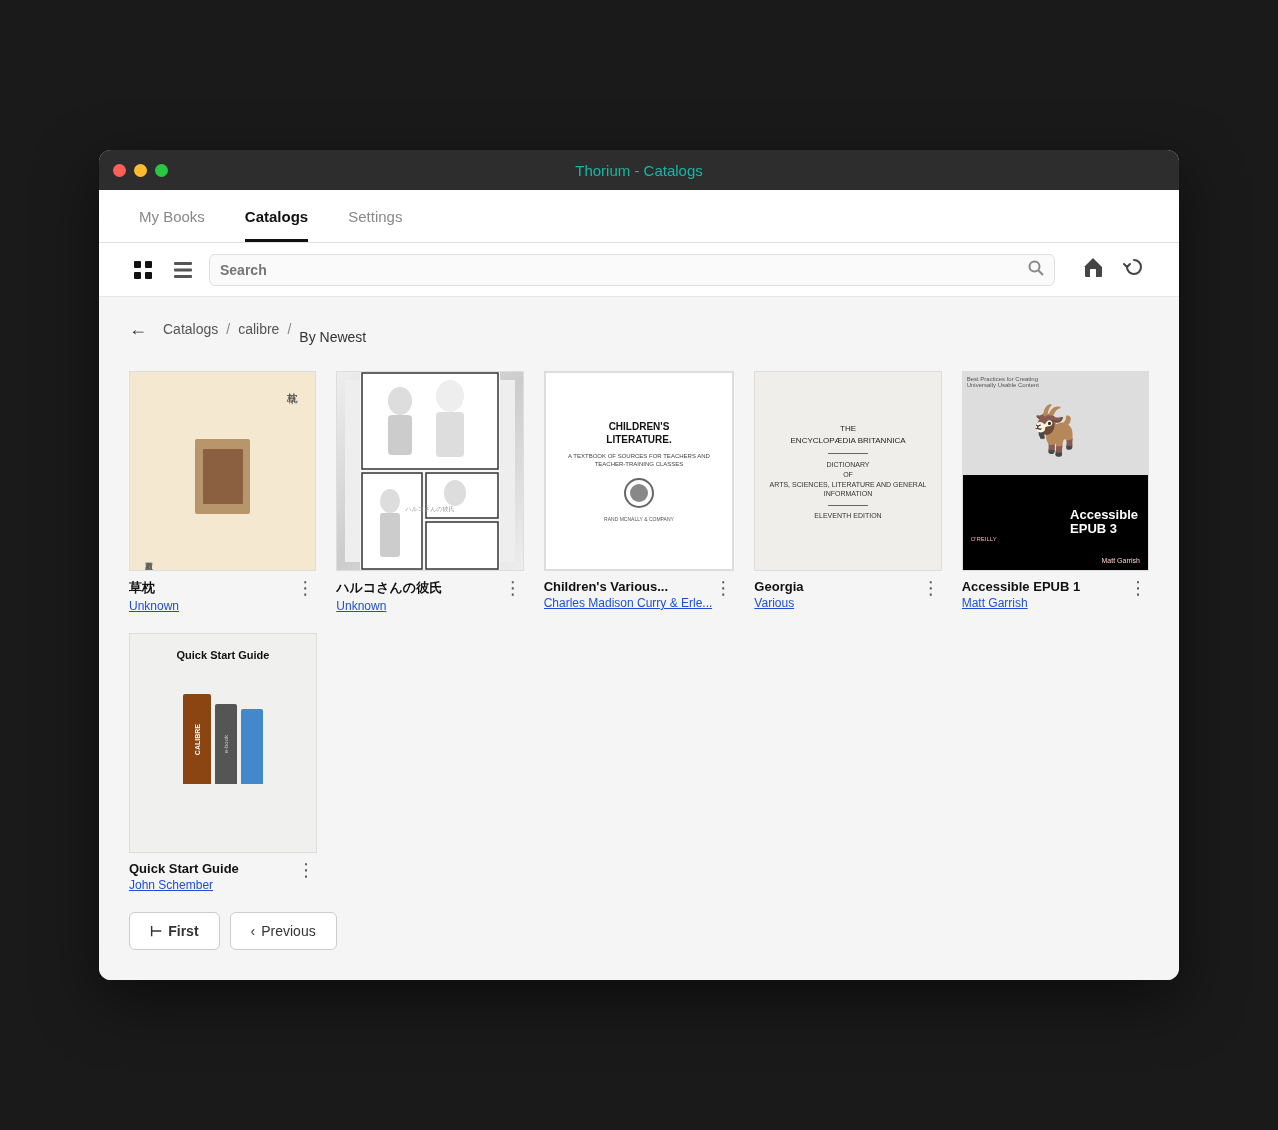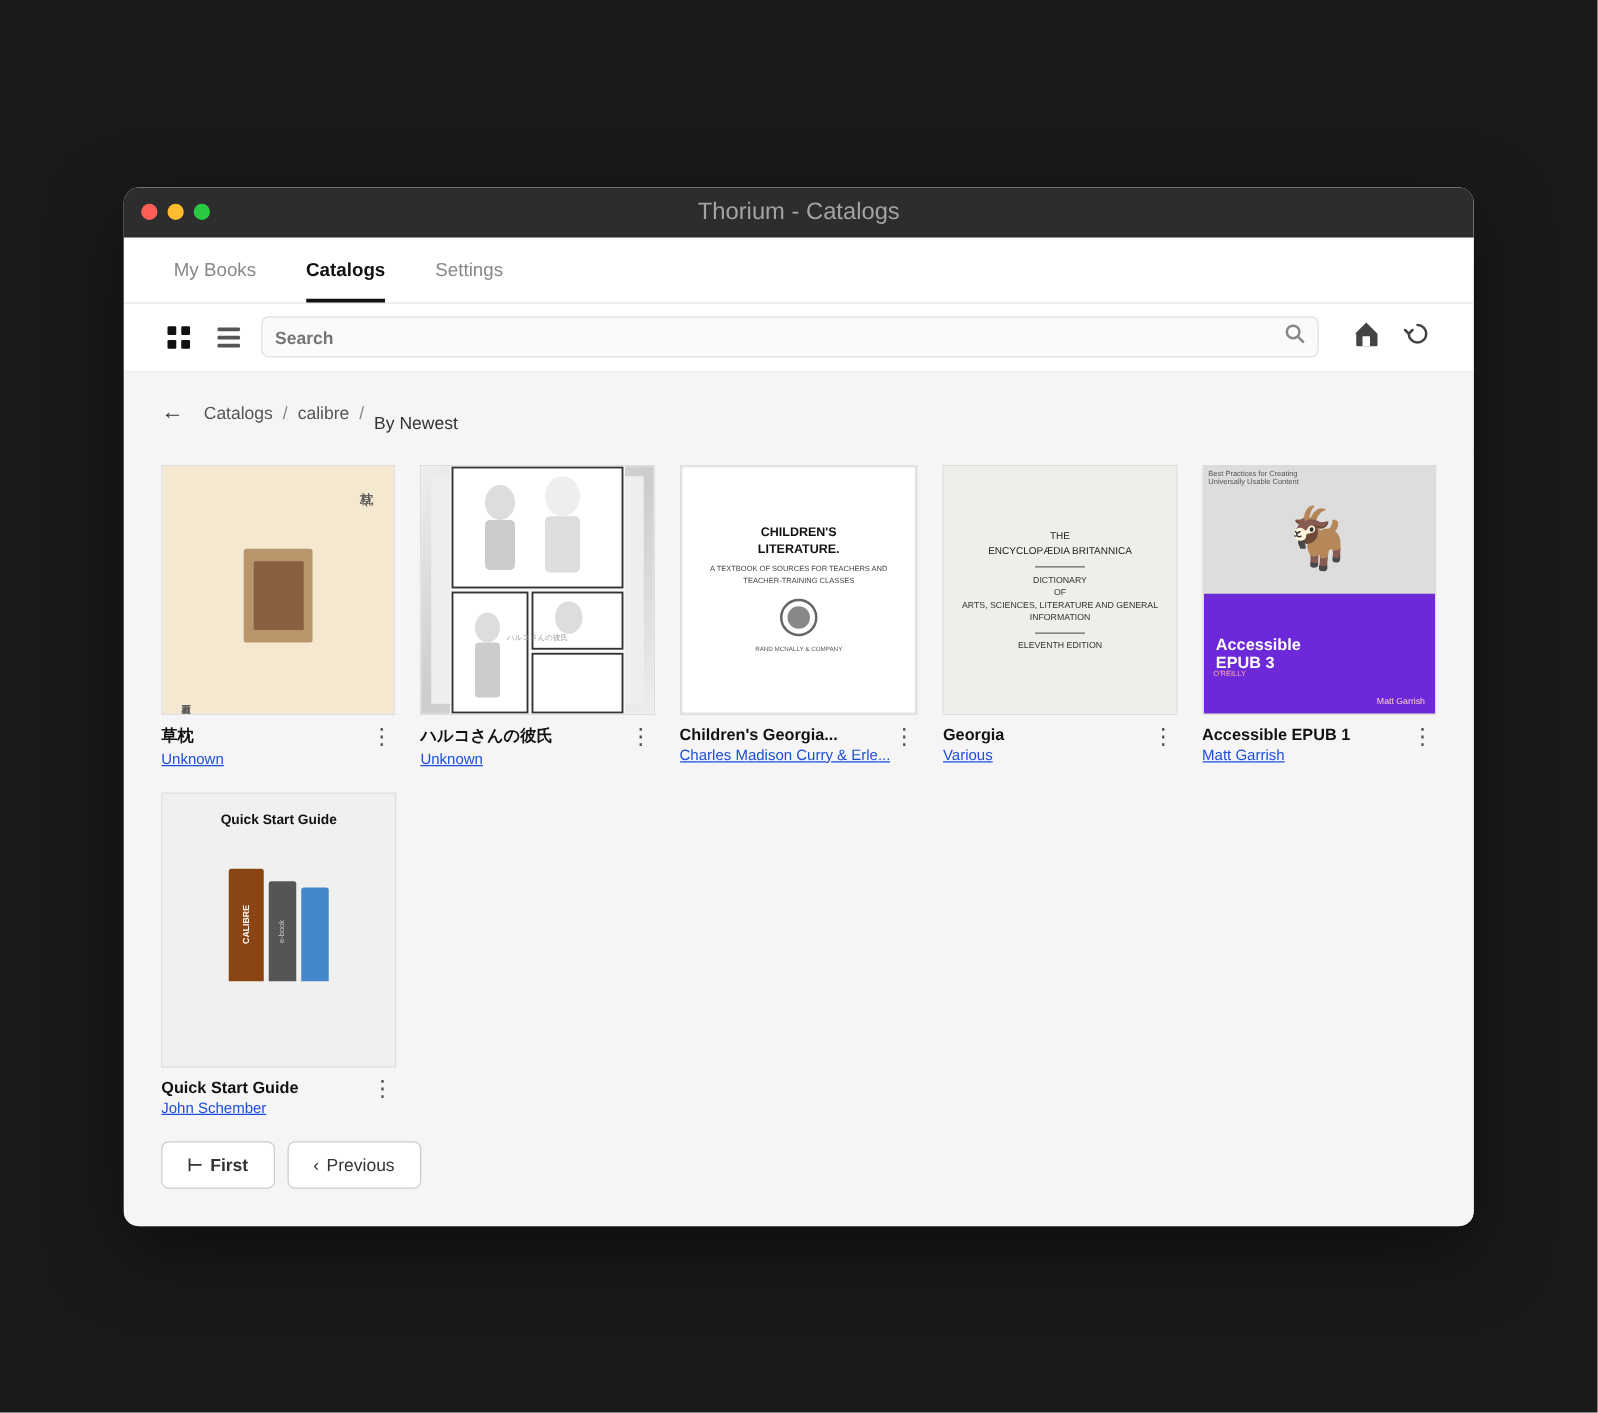--- a/index.html
+++ b/index.html
@@ -35,22 +35,22 @@
       height: 13px;
       border-radius: 50%;
     }
     .tl-red { background: #ff5f57; }
     .tl-yellow { background: #febc2e; }
     .tl-green { background: #28c840; }
     .window-title {
       position: absolute;
       left: 50%;
       transform: translateX(-50%);
-      color: #a3a3a3;
-      font-size: 19px;
+      color: #14b8a6;
+      font-size: 15px;
     }
     .nav-bar {
       background: #fff;
       border-bottom: 1px solid #e0e0e0;
       padding: 0 40px;
       display: flex;
       gap: 40px;
     }
     .nav-item {
       padding: 18px 0 14px;
@@ -388,21 +388,21 @@
               <div style="font-size:6px;color:#444;line-height:1.4;margin-bottom:6px;">A TEXTBOOK OF SOURCES FOR TEACHERS AND TEACHER-TRAINING CLASSES</div>
               <div style="width:30px;height:30px;border-radius:50%;border:2px solid #666;display:flex;align-items:center;justify-content:center;margin:4px 0;">
                 <div style="width:18px;height:18px;border-radius:50%;background:#888;"></div>
               </div>
               <div style="font-size:5px;color:#555;margin-top:4px;">RAND MCNALLY &amp; COMPANY</div>
             </div>
           </div>
         </div>
         <div class="book-info">
           <div class="book-text">
-            <div class="book-title">Children's Georgia...</div>
+            <div class="book-title">Children's Various...</div>
             <div class="book-author">Charles Madison Curry &amp; Erle...</div>
           </div>
           <button class="book-menu-btn">⋮</button>
         </div>
       </div>
 
       <div class="book-item">
         <div class="book-cover-wrapper">
           <div class="book-cover">
             <div style="width:100%;height:100%;background:#f0eeea;display:flex;flex-direction:column;align-items:center;justify-content:center;padding:12px;text-align:center;">
@@ -425,21 +425,21 @@
 
       <div class="book-item">
         <div class="book-cover-wrapper">
           <div class="book-cover">
             <div style="width:100%;height:100%;background:#ccc;display:flex;flex-direction:column;align-items:flex-start;justify-content:flex-end;position:relative;overflow:hidden;">
 
               <div style="position:absolute;top:0;left:0;right:0;height:55%;background:#ddd;display:flex;align-items:center;justify-content:center;">
                 <div style="font-size:48px;margin-top:8px;">🐐</div>
               </div>
 
-              <div style="position:absolute;bottom:0;left:0;right:0;height:48%;background:#6d28d9;display:flex;flex-direction:column;justify-content:center;padding:8px 10px;">
+              <div style="position:absolute;bottom:0;left:0;right:0;height:48%;background:#000000;display:flex;flex-direction:column;justify-content:center;padding:8px 10px;align-items:flex-end;">
                 <div style="font-size:13px;font-weight:900;color:#fff;line-height:1.1;">Accessible<br>EPUB 3</div>
               </div>
               <div style="position:absolute;bottom:6px;right:8px;font-size:7px;color:#ffcccc;">Matt Garrish</div>
               <div style="position:absolute;top:4px;left:4px;font-size:6px;color:#555;">Best Practices for Creating<br>Universally Usable Content</div>
               <div style="position:absolute;bottom:28px;left:8px;font-size:6px;color:#ffaaaa;">O'REILLY</div>
             </div>
           </div>
         </div>
         <div class="book-info">
           <div class="book-text">

